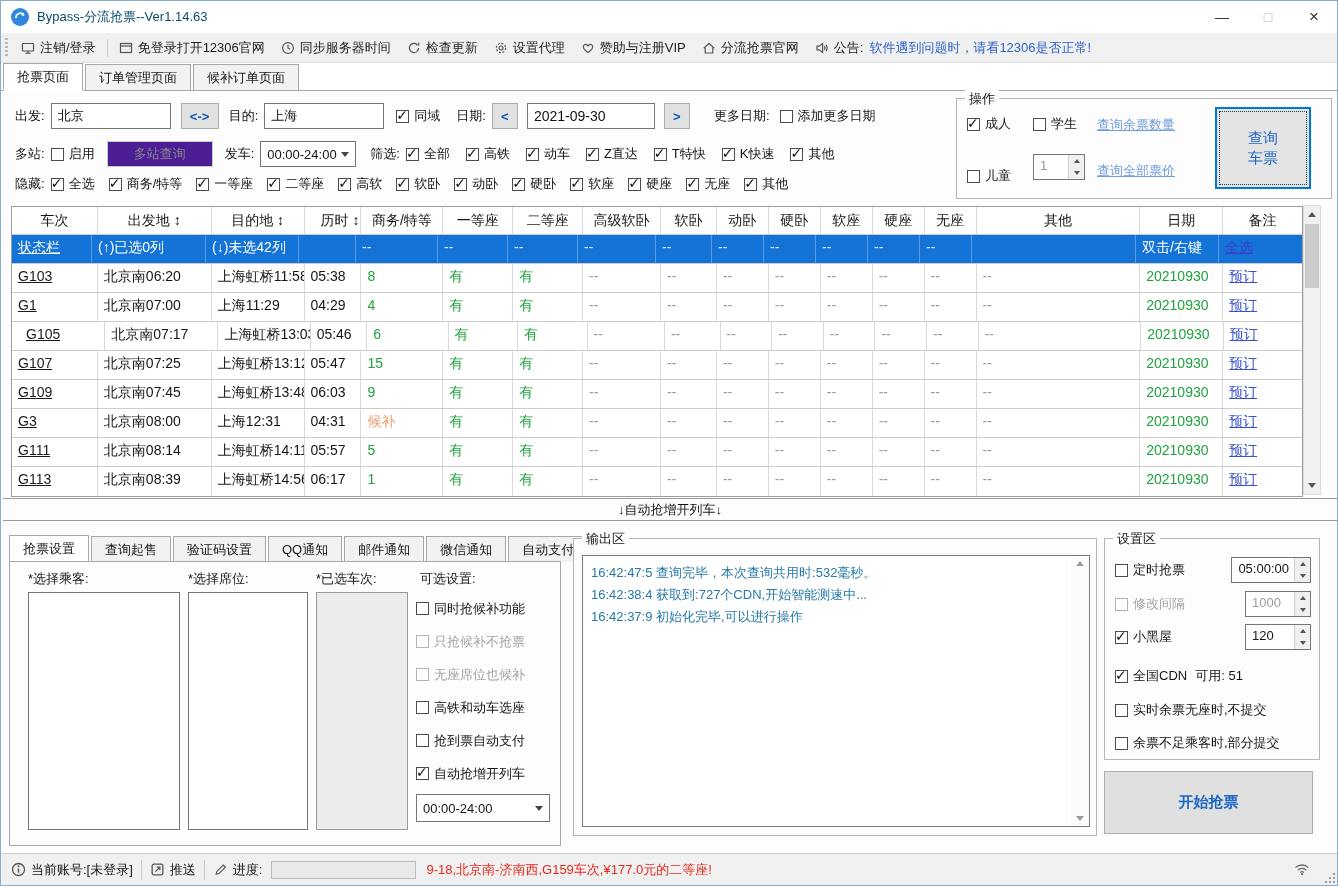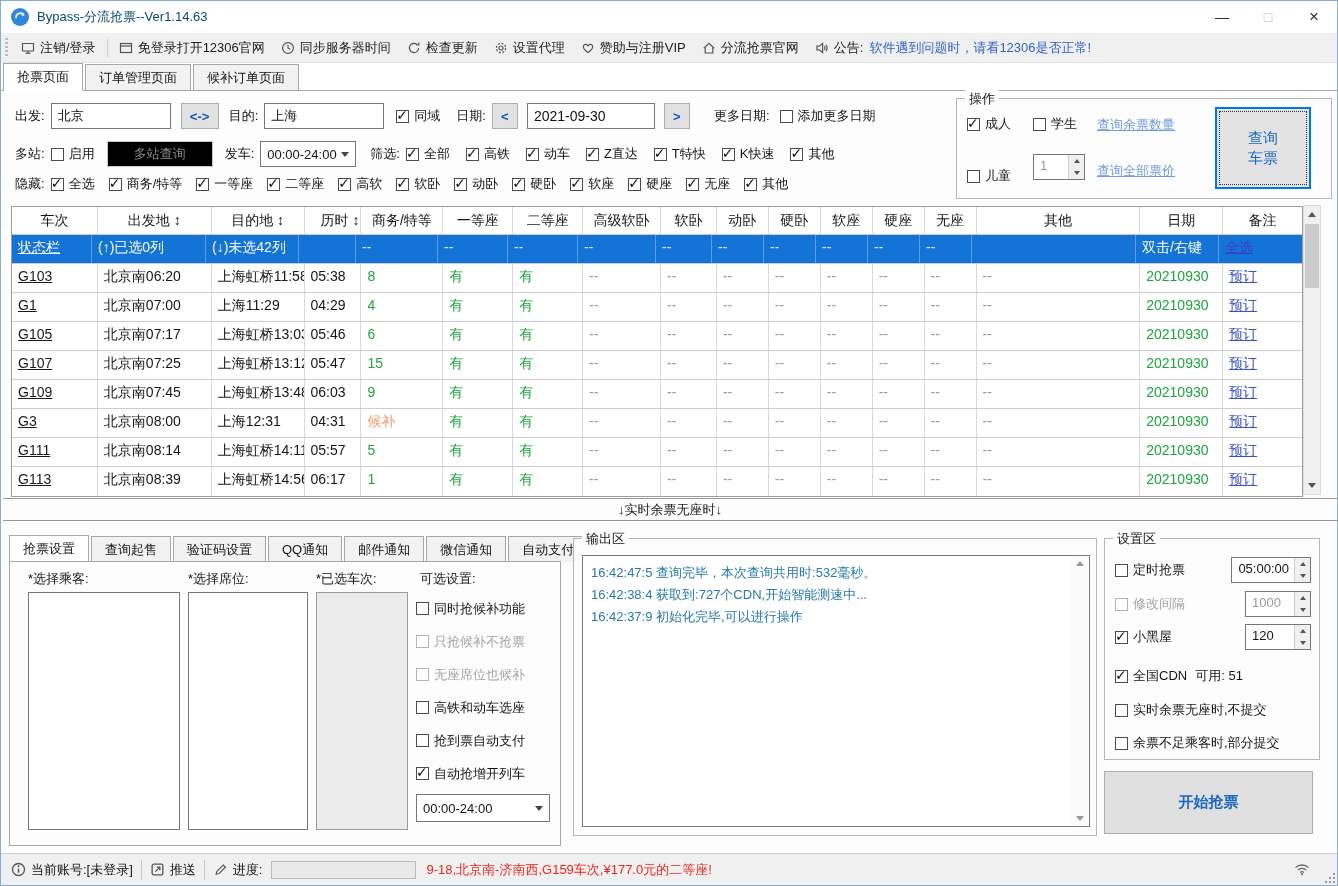--- a/index.html
+++ b/index.html
@@ -31,21 +31,21 @@
   .tab{padding:5px 13px;border:1px solid #a8a8a8;border-bottom:none;background:#f2f2f2;margin-right:2px;
        height:26px;display:flex;align-items:center;}
   .tab.active{background:#fff;height:28px;margin-bottom:-1px;border-bottom:1px solid #fff;}
   
   .page{position:absolute;left:0;top:90px;right:0;height:760px;background:#fdfdfd;}
   .frow{position:absolute;display:flex;align-items:center;white-space:nowrap;}
   .lbl{margin-right:6px;}
   .tinput{height:26px;border:1px solid #767676;background:#fff;padding:0 6px;font:inherit;color:#111;}
   .btn{display:inline-flex;align-items:center;justify-content:center;background:#e1e1e1;border:1px solid #adadad;
        color:#0a58b0;height:26px;font:inherit;}
-  .btn.dis{color:#8a8a8a;background:#000000;border-color:#c7c7c7;}
+  .btn.dis{color:#8a8a8a;background:#4c1d95;border-color:#c7c7c7;}
   .combo{height:26px;border:1px solid #767676;background:#fff;display:inline-flex;align-items:center;
          padding:0 6px;justify-content:space-between;}
   .tri-d{width:0;height:0;border-left:4px solid transparent;border-right:4px solid transparent;border-top:5px solid #444;}
   .tri-u{width:0;height:0;border-left:4px solid transparent;border-right:4px solid transparent;border-bottom:5px solid #444;}
   .cb{display:inline-block;width:13px;height:13px;border:1px solid#4c4c4c;background:#fff;position:relative;
       margin-right:5px;flex:none;}
   .cb.checked::after{content:"✓";position:absolute;left:-1px;top:-4px;font-size:14px;font-weight:bold;color:#101010;}
   .cb.dis{border-color:#b4b4b4;}
   .cbrow{display:inline-flex;align-items:center;white-space:nowrap;}
   .cbrow.dis{color:#a3a3a3;}
@@ -445,21 +445,21 @@
           <div class="tcell dash" style="width: 52px;">--</div>
           <div class="tcell dash" style="width: 52px;">--</div>
           <div class="tcell dash" style="width: 52px;">--</div>
           <div class="tcell dash" style="width: 52px;">--</div>
           <div class="tcell dash" style="width: 52px;">--</div>
           <div class="tcell dash" style="width: 164px;">--</div>
           <div class="tcell green" style="width: 83px;">20210930</div>
           <div class="tcell" style="width: 79px;"><span class="book-link">预订</span></div>
         </div>
         <div class="trow">
-          <div class="tcell" style="width: 86px;"><span class="train-link">G105</span></div>
+          <div class="tcell" style="width: 86px; margin-left: 8px;"><span class="train-link">G105</span></div>
           <div class="tcell" style="width: 114px;">北京南07:17</div>
           <div class="tcell" style="width: 93px;">上海虹桥13:03</div>
           <div class="tcell" style="width: 57px;">05:46</div>
           <div class="tcell green" style="width: 82px;">6</div>
           <div class="tcell green" style="width: 70px;">有</div>
           <div class="tcell green" style="width: 70px;">有</div>
           <div class="tcell dash" style="width: 78px;">--</div>
           <div class="tcell dash" style="width: 56px;">--</div>
           <div class="tcell dash" style="width: 52px;">--</div>
           <div class="tcell dash" style="width: 52px;">--</div>
@@ -570,21 +570,21 @@
       <div class="sbtn">
           <span class="tri-u" style="border-bottom-color:#555"></span>
         </div>
       <div class="thumb"></div>
       <div class="sbtn bot">
           <span class="tri-d" style="border-top-color:#555"></span>
         </div>
     </div>
 
     <div class="divider">
-      <span>↓实时余票无座时↓</span>
+      <span>↓自动抢增开列车↓</span>
     </div>
 
     <div class="btabs" id="bottom-tabs">
         <div class="tab active">抢票设置</div>
         <div class="tab">查询起售</div>
         <div class="tab">验证码设置</div>
         <div class="tab">QQ通知</div>
         <div class="tab">邮件通知</div>
         <div class="tab">微信通知</div>
         <div class="tab">自动支付</div>

